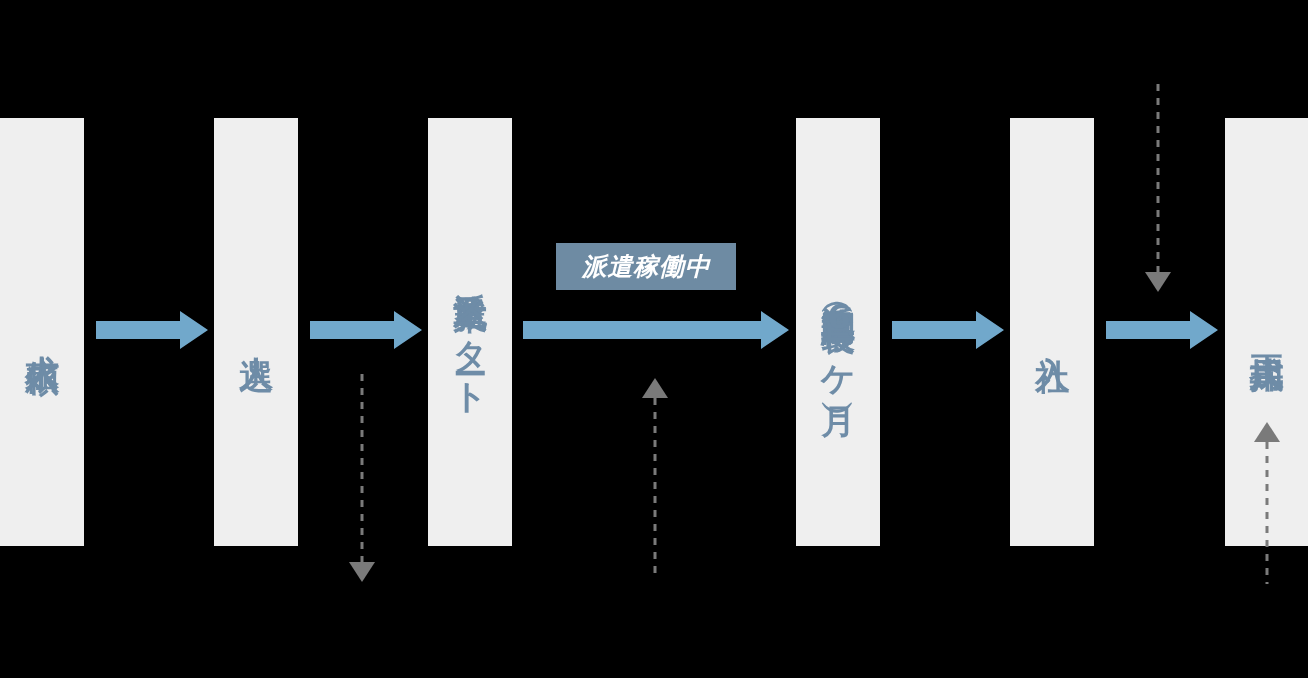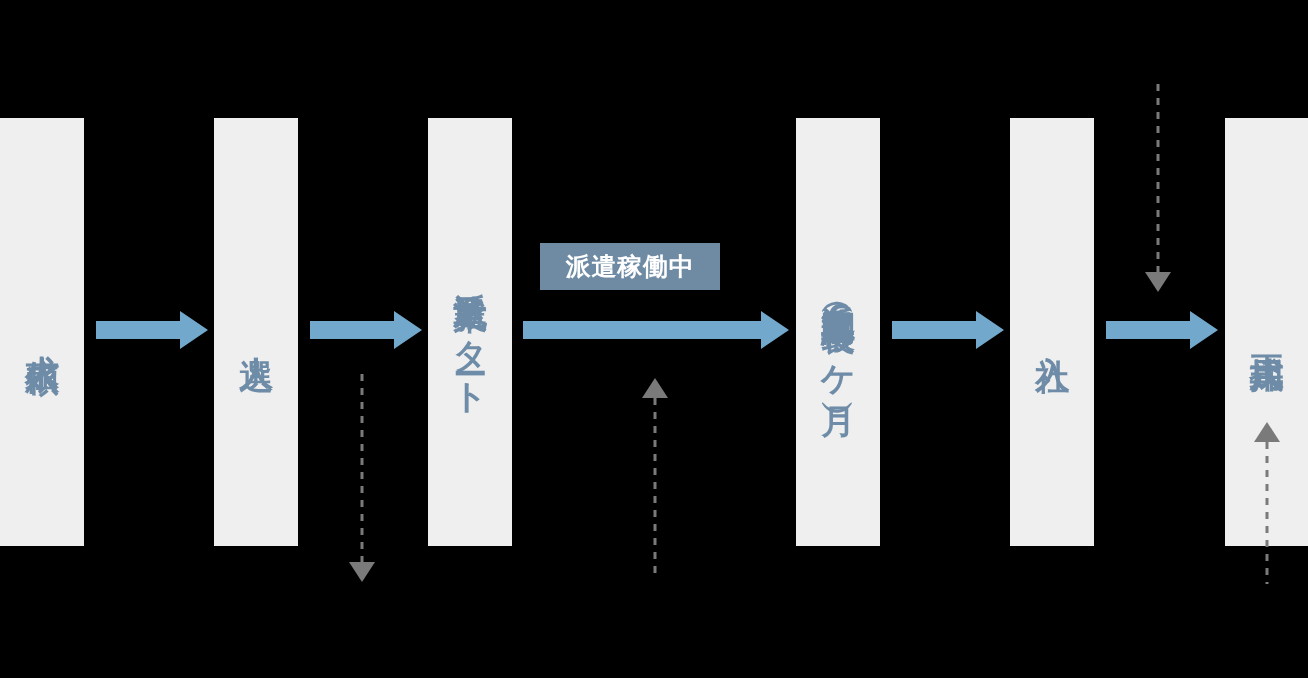--- a/index.html
+++ b/index.html
@@ -111,21 +111,21 @@
       <svg viewBox="0 0 112 40" preserveAspectRatio="none">
         <polygon points="0,11 84,11 84,1 112,20 84,39 84,29 0,29" fill="#71a8cb"></polygon>
       </svg>
     </div>
   <div class="arrow-blue" style="left: 1106px; top: 310px; width: 112px;">
       <svg viewBox="0 0 112 40" preserveAspectRatio="none">
         <polygon points="0,11 84,11 84,1 112,20 84,39 84,29 0,29" fill="#71a8cb"></polygon>
       </svg>
     </div>
 
-  <div class="status-pill" style="left: 540px; top: 243px; width: 180px; height: 47px; background: rgb(110, 139, 163); color: rgb(255, 255, 255);">
+  <div class="status-pill" style="left: 556px; top: 243px; width: 180px; height: 47px; background: rgb(110, 139, 163); color: rgb(255, 255, 255); font-style: italic;">
     <span>派遣稼働中</span>
   </div>
 
   <div class="dotted-arrow" style="left: 347px; top: 374px; width: 30px; height: 208px;">
       <svg viewBox="0 0 30 208" width="30" height="208">
         <line x1="15" y1="0" x2="15" y2="188" stroke="#7a7a7a" stroke-width="3" stroke-dasharray="7 7"></line>
         <polygon points="2,188 28,188 15,208" fill="#7a7a7a"></polygon>
       </svg>
     </div>
   <div class="dotted-arrow" style="left: 640px; top: 378px; width: 30px; height: 202px;">

